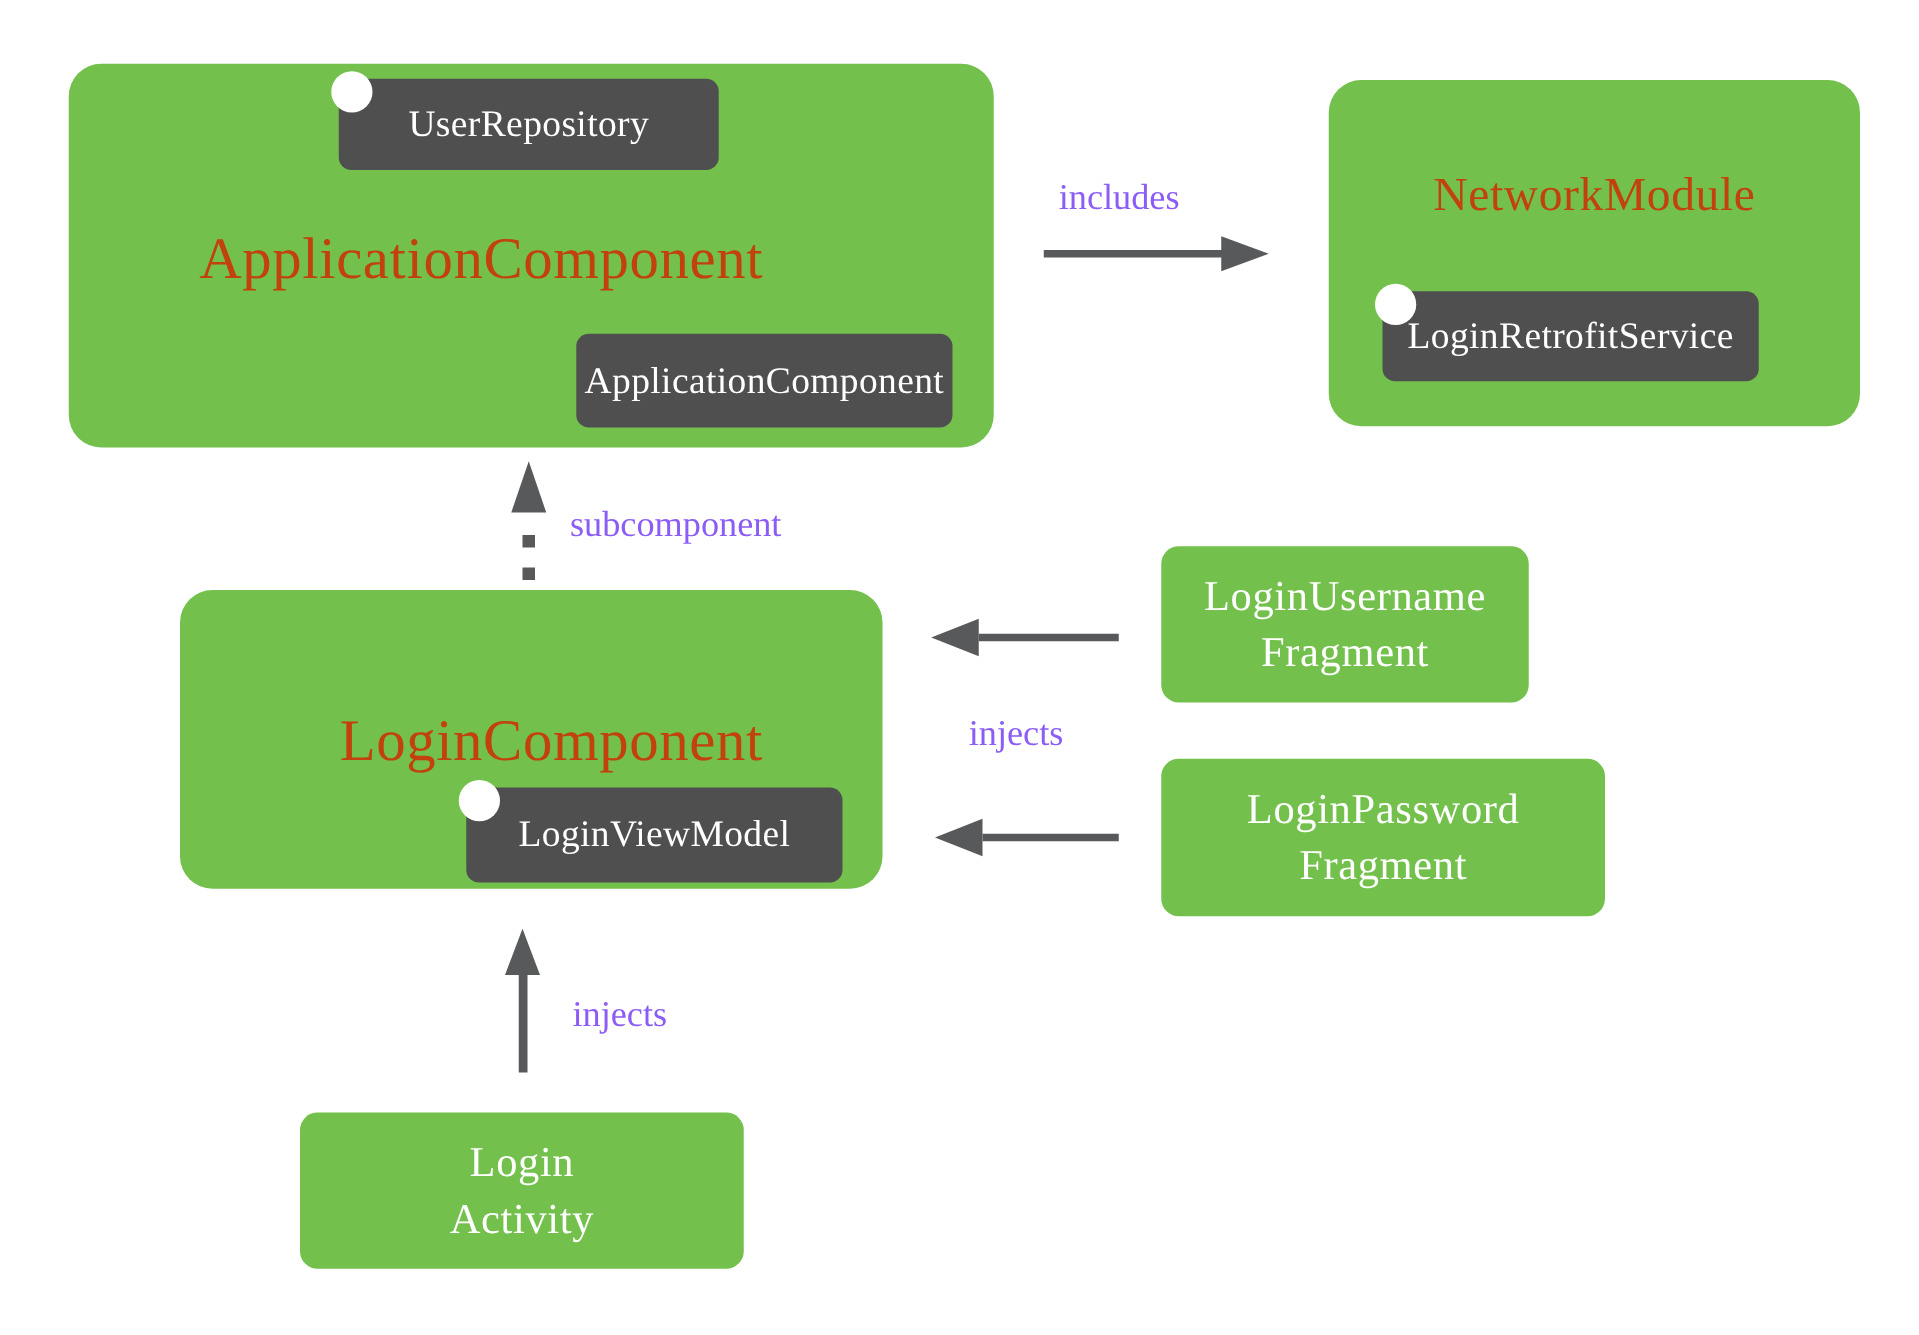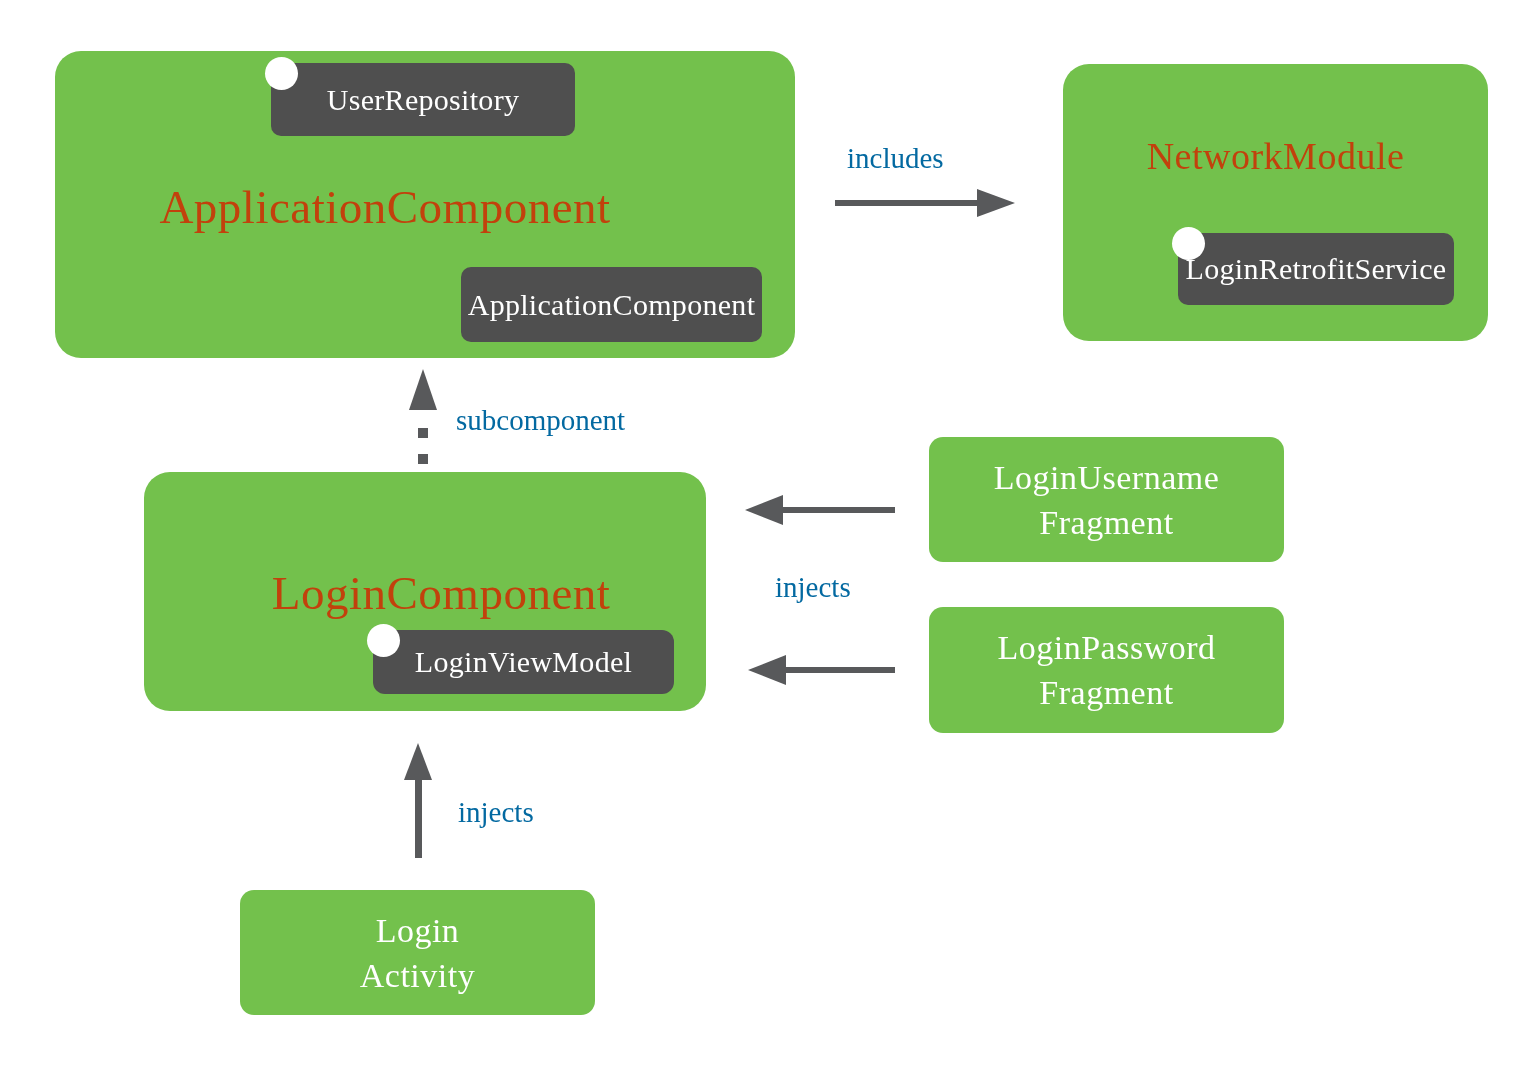--- a/index.html
+++ b/index.html
@@ -52,21 +52,21 @@
     align-items: center;
     justify-content: center;
     color: #ffffff;
     font-size: 34px;
     line-height: 45px;
     text-align: center;
     letter-spacing: 0.5px;
   }
   .edge-label {
     position: absolute;
-    color: #0369a1;
+    color: #8b5cf6;
     font-size: 29px;
     white-space: nowrap;
   }
   .arrow-layer {
     position: absolute;
     left: 0; top: 0;
     width: 1535px;
     height: 1068px;
     pointer-events: none;
   }
@@ -87,35 +87,35 @@
 
 
   <div class="badge" style="left:461px; top:267px; width:301px; height:75px;">
     <span>ApplicationComponent</span>
   </div>
 
   <div class="big-box" style="left:1063px; top:64px; width:425px; height:277px;"></div>
 
   <div class="box-title" style="left:1063px; top:134px; width:425px; font-size:38px;">NetworkModule</div>
 
-  <div class="badge" style="left:1178px; top:233px; width:276px; height:72px;">
+  <div class="badge" style="left:1106px; top:233px; width:301px; height:72px;">
     <span class="dot"></span>
     <span>LoginRetrofitService</span>
   </div>
 
   <div class="big-box" style="left:144px; top:472px; width:562px; height:239px;"></div>
 
   <div class="box-title" style="left:160px; top:566px; width:562px; font-size:47px;">LoginComponent</div>
 
-  <div class="badge" style="left:373px; top:630px; width:301px; height:64px;border-radius:12px;">
+  <div class="badge" style="left:373px; top:630px; width:301px; height:76px;">
     <span class="dot"></span>
     <span>LoginViewModel</span>
   </div>
 
-  <div class="leaf-box" style="left:929px; top:437px; width:355px; height:125px;">
+  <div class="leaf-box" style="left:929px; top:437px; width:294px; height:125px;">
     <span>LoginUsername</span>
     <span>Fragment</span>
   </div>
 
   <div class="leaf-box" style="left:929px; top:607px; width:355px; height:126px;">
     <span>LoginPassword</span>
     <span>Fragment</span>
   </div>
 
   <div class="leaf-box" style="left:240px; top:890px; width:355px; height:125px;">

